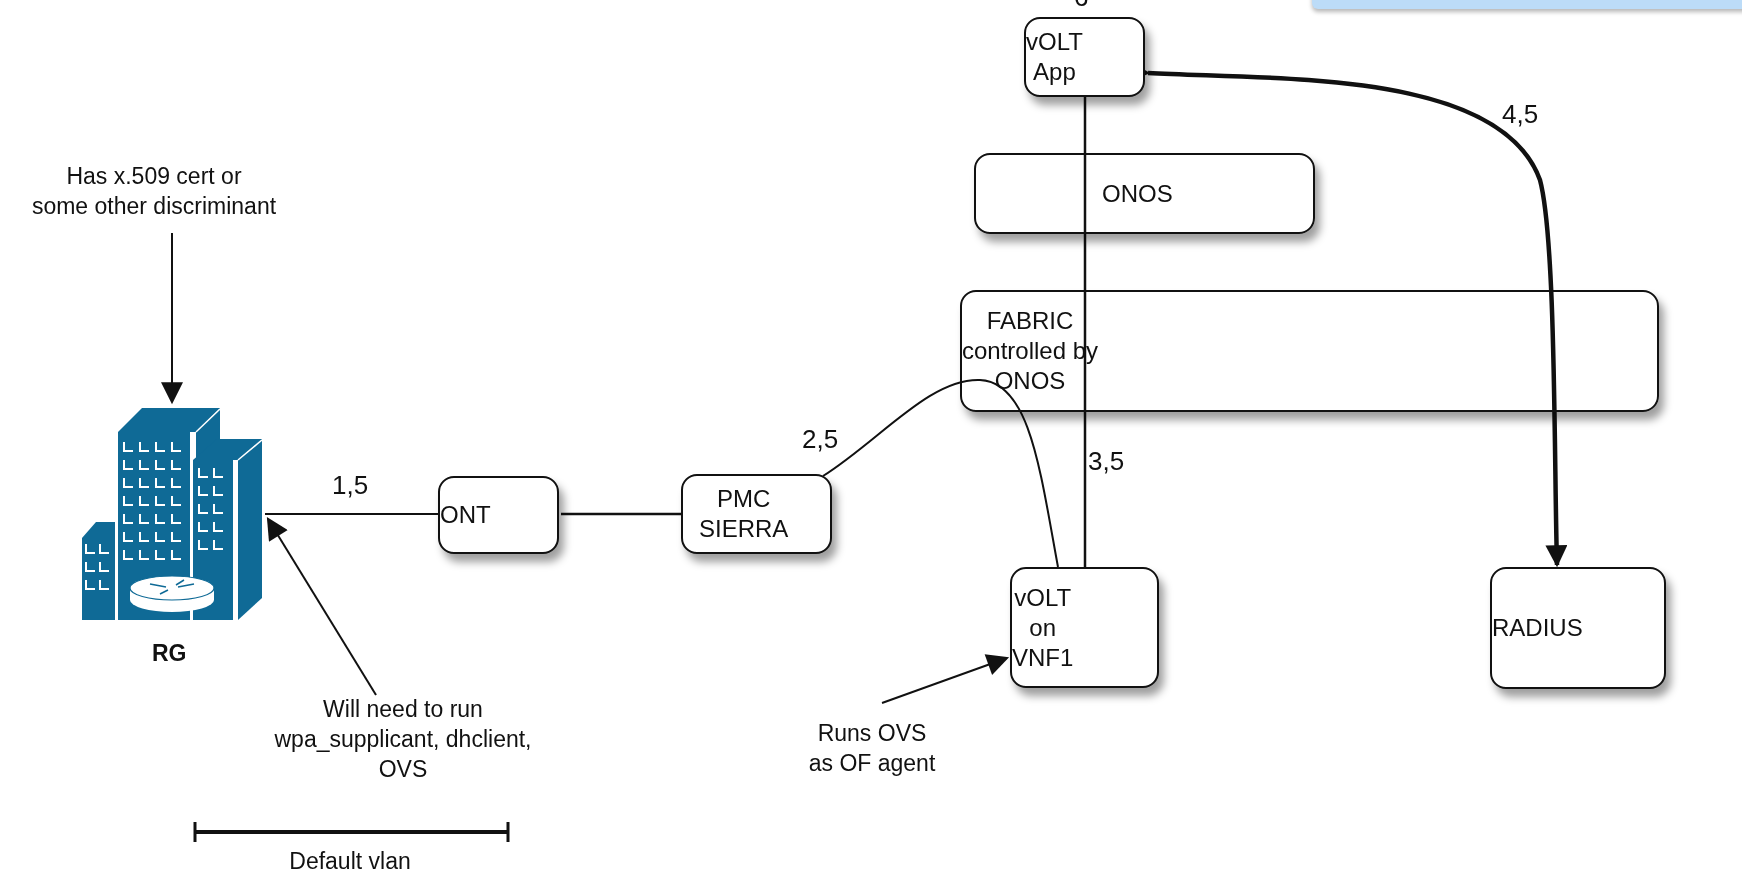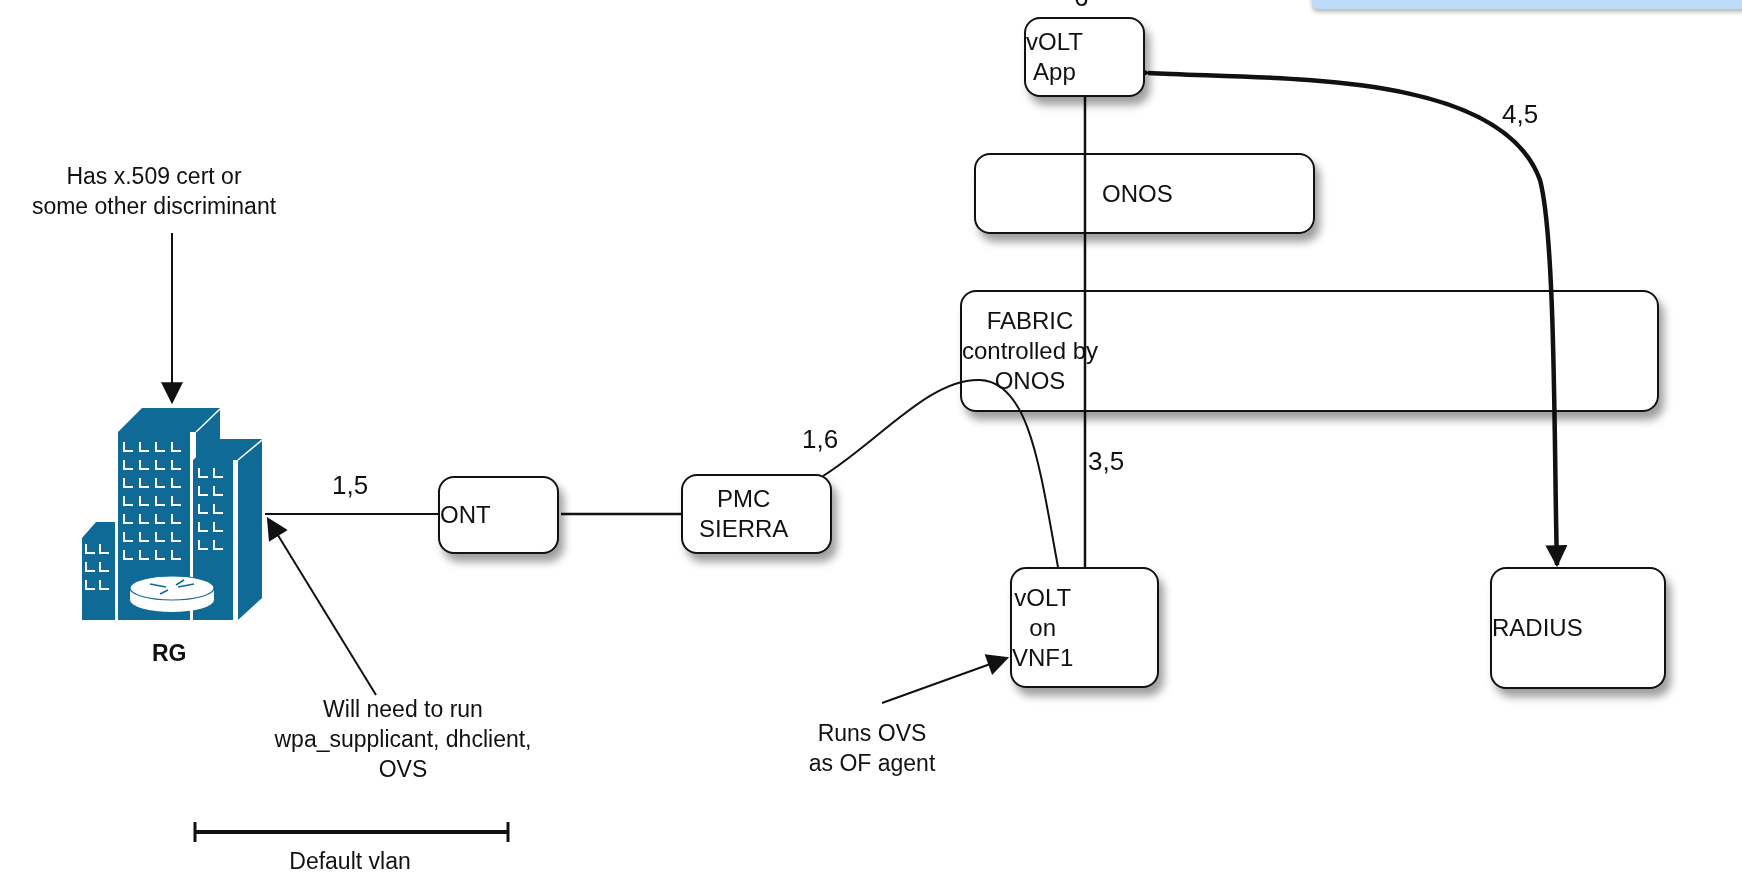--- a/index.html
+++ b/index.html
@@ -151,21 +151,21 @@
 VNF1</span>
 </div>
 <div class="node" style="left:1490px;top:567px;width:176px;height:122px;">
   <span>RADIUS</span>
 </div>
 
 <div class="rg" style="left:152px;top:640px;">RG</div>
 
 <div class="lbl" style="left:1074px;top:-18px;">6</div>
 <div class="lbl" style="left:332px;top:470px;">1,5</div>
-<div class="lbl" style="left:802px;top:424px;">1,6</div>
+<div class="lbl" style="left:802px;top:424px;">2,5</div>
 <div class="lbl" style="left:1088px;top:446px;">3,5</div>
 <div class="lbl" style="left:1502px;top:99px;">4,5</div>
 
 <div class="note" style="left:0px;top:161px;width:308px;">Has x.509 cert or
 some other discriminant</div>
 <div class="note" style="left:240px;top:694px;width:326px;">Will need to run
 wpa_supplicant, dhclient,
 OVS</div>
 <div class="note" style="left:772px;top:718px;width:200px;">Runs OVS
 as OF agent</div>

